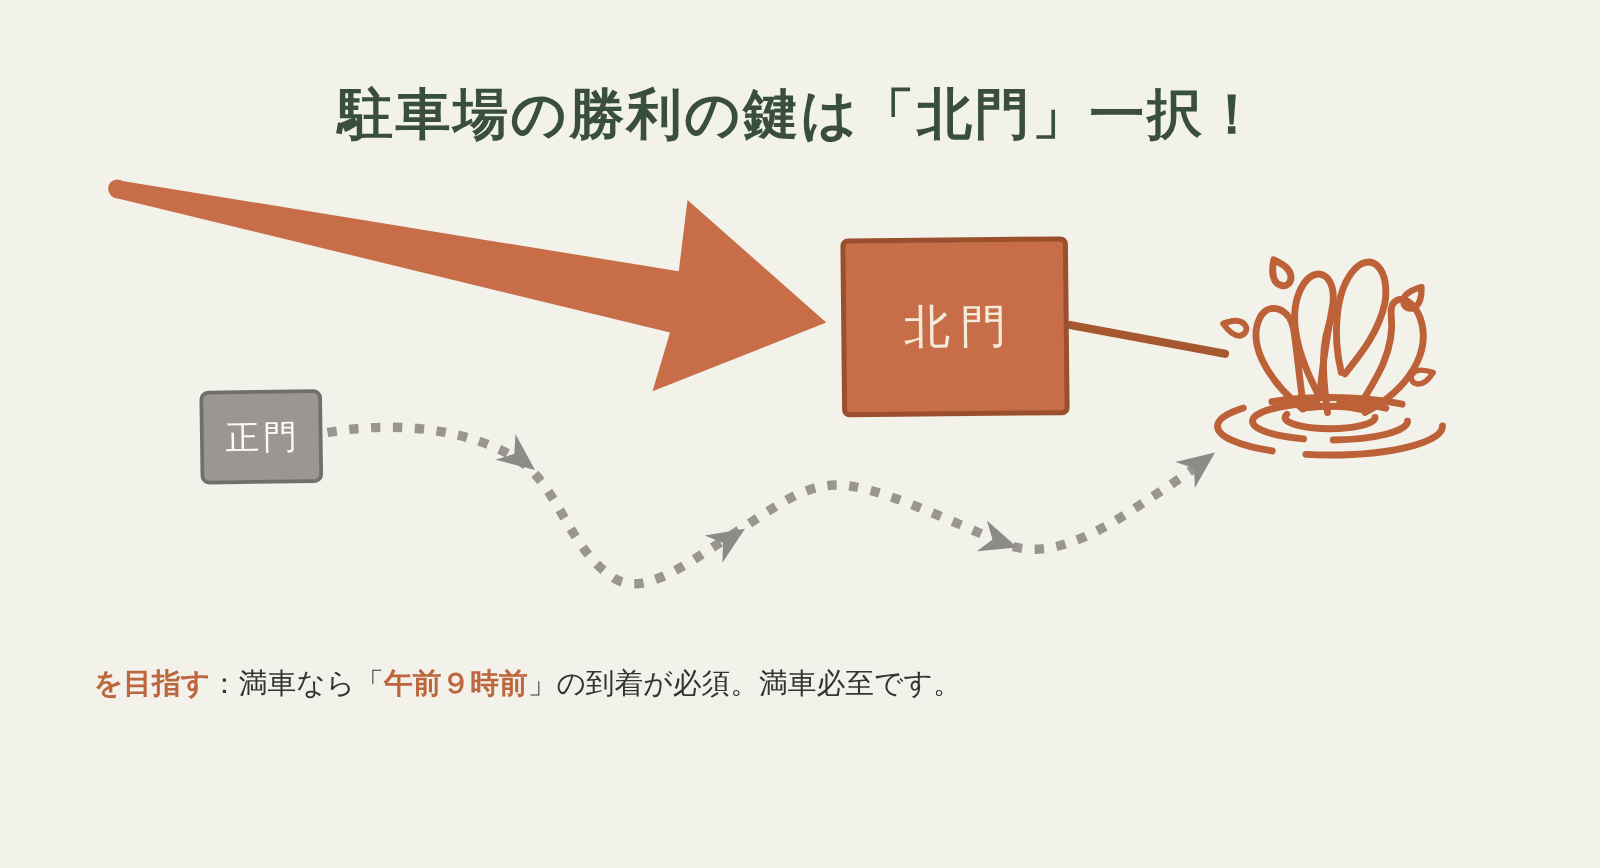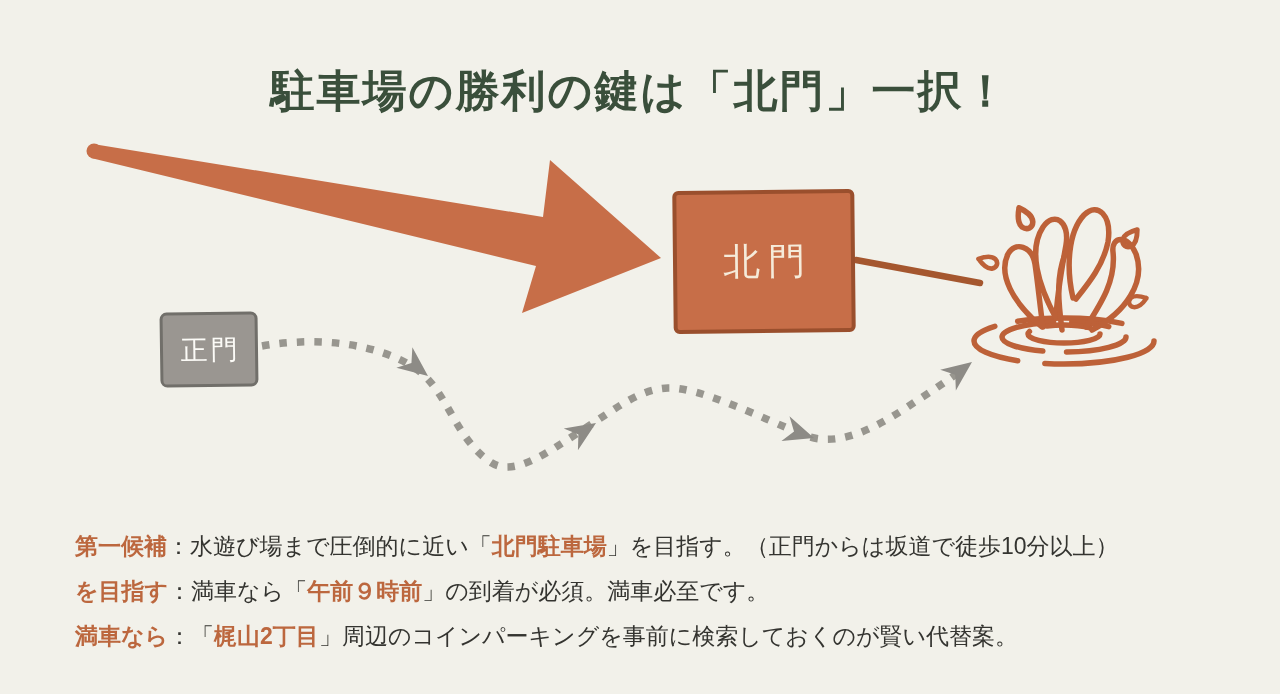--- a/index.html
+++ b/index.html
@@ -128,23 +128,17 @@
 
   <div class="gate-box north-gate">
     <span>北門</span>
   </div>
   <div class="gate-box main-gate">
     <span>正門</span>
   </div>
 
   <div class="notes">
     <div class="note-line">
-      <span class="note-label">第一候補</span><span class="note-colon">：</span><span class="note-text">水遊び場まで圧倒的に近い「</span><span class="note-highlight">北門駐車場</span><span class="note-text">」を目指す。（正門からは坂道で徒歩10分以上）</span>
-    </div>
-    <div class="note-line">
       <span class="note-label">を目指す</span><span class="note-colon">：</span><span class="note-text">満車なら「</span><span class="note-highlight">午前９時前</span><span class="note-text">」の到着が必須。満車必至です。</span>
-    </div>
-    <div class="note-line">
-      <span class="note-label">満車なら</span><span class="note-colon">：</span><span class="note-text">「</span><span class="note-highlight">梶山2丁目</span><span class="note-text">」周辺のコインパーキングを事前に検索しておくのが賢い代替案。</span>
     </div>
   </div>
 
 </div>
 
 </body></html>

